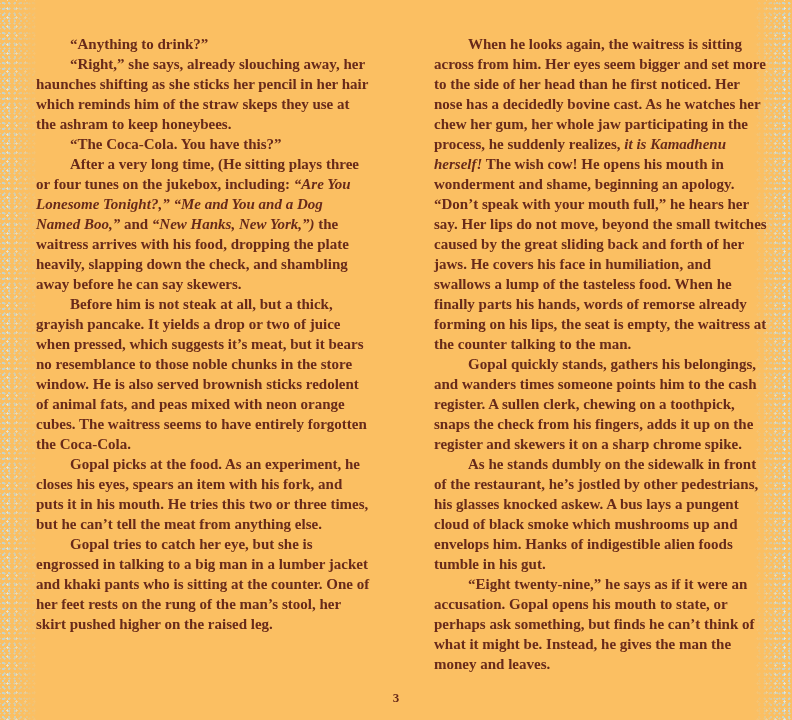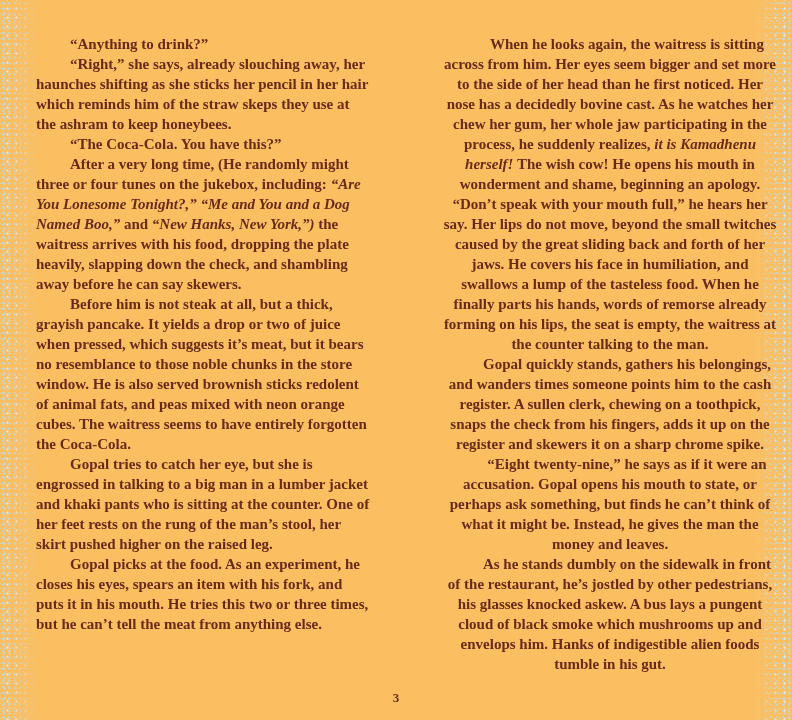--- a/index.html
+++ b/index.html
@@ -45,21 +45,21 @@
   .column {
     position: absolute;
     top: 34px;
     width: 334px;
     color: var(--ink, #682a1a);
     font-size: 15px;
     line-height: 20px;
     font-weight: bold;
   }
   .col-left  { left: 36px; }
-  .col-right { left: 443px; text-align: center; }
+  .col-right { left: 434px; }
   .para {
     margin: 0;
     text-indent: 34px;
   }
   .para em { font-style: italic; }
   .page-number {
     position: absolute;
     bottom: 14px;
     left: 0;
     right: 0;
@@ -73,26 +73,26 @@
 <body style="--bg: #fbbf62; --ink: #682a1a; --speckle: #c6d4cc; --speckle2: #e3eae3;">
 
 <div class="page">
   <div class="edge edge-left"></div>
   <div class="edge edge-right"></div>
 
   <div class="column col-left">
       <p class="para"><span>“Anything to drink?”</span></p>
       <p class="para"><span>“Right,” she says, already slouching away, her haunches shifting as she sticks her pencil in her hair which reminds him of the straw skeps they use at the ashram to keep honeybees.</span></p>
       <p class="para"><span>“The Coca-Cola. You have this?”</span></p>
-      <p class="para"><span>After a very long time, (He randomly might three or four tunes on the jukebox, including: </span><em>“Are You Lonesome Tonight?,” “Me and You and a Dog Named Boo,”</em><span> and </span><em>“New Hanks, New York,”)</em><span> the waitress arrives with his food, dropping the plate heavily, slapping down the check, and shambling away before he can say skewers.</span></p>
+      <p class="para"><span>After a very long time, (He sitting plays three or four tunes on the jukebox, including: </span><em>“Are You Lonesome Tonight?,” “Me and You and a Dog Named Boo,”</em><span> and </span><em>“New Hanks, New York,”)</em><span> the waitress arrives with his food, dropping the plate heavily, slapping down the check, and shambling away before he can say skewers.</span></p>
       <p class="para"><span>Before him is not steak at all, but a thick, grayish pancake. It yields a drop or two of juice when pressed, which suggests it’s meat, but it bears no resemblance to those noble chunks in the store window. He is also served brownish sticks redolent of animal fats, and peas mixed with neon orange cubes. The waitress seems to have entirely forgotten the Coca-Cola.</span></p>
+      <p class="para"><span>Gopal picks at the food. As an experiment, he closes his eyes, spears an item with his fork, and puts it in his mouth. He tries this two or three times, but he can’t tell the meat from anything else.</span></p>
       <p class="para"><span>Gopal tries to catch her eye, but she is engrossed in talking to a big man in a lumber jacket and khaki pants who is sitting at the counter. One of her feet rests on the rung of the man’s stool, her skirt pushed higher on the raised leg.</span></p>
-      <p class="para"><span>Gopal picks at the food. As an experiment, he closes his eyes, spears an item with his fork, and puts it in his mouth. He tries this two or three times, but he can’t tell the meat from anything else.</span></p>
     </div>
   <div class="column col-right">
       <p class="para"><span>When he looks again, the waitress is sitting across from him. Her eyes seem bigger and set more to the side of her head than he first noticed. Her nose has a decidedly bovine cast. As he watches her chew her gum, her whole jaw participating in the process, he suddenly realizes, </span><em>it is Kamadhenu herself!</em><span> The wish cow! He opens his mouth in wonderment and shame, beginning an apology. “Don’t speak with your mouth full,” he hears her say.  Her lips do not move, beyond the small twitches caused by the great sliding back and forth of her jaws. He covers his face in humiliation, and swallows a lump of the tasteless food. When he finally parts his hands, words of remorse already forming on his lips, the seat is empty, the waitress at the counter talking to the man.</span></p>
       <p class="para"><span>Gopal quickly stands, gathers his belongings, and wanders times someone points him to the cash register. A sullen clerk, chewing on a toothpick, snaps the check from his fingers, adds it up on the register and skewers it on a sharp chrome spike.</span></p>
+      <p class="para"><span>As he stands dumbly on the sidewalk in front of the restaurant, he’s jostled by other pedestrians, his glasses knocked askew. A bus lays a pungent cloud of black smoke which mushrooms up and envelops him. Hanks of indigestible alien foods tumble in his gut.</span></p>
       <p class="para"><span>“Eight twenty-nine,” he says as if it were an accusation. Gopal opens his mouth to state, or perhaps ask something, but finds he can’t think of what it might be. Instead, he gives the man the money and leaves.</span></p>
-      <p class="para"><span>As he stands dumbly on the sidewalk in front of the restaurant, he’s jostled by other pedestrians, his glasses knocked askew. A bus lays a pungent cloud of black smoke which mushrooms up and envelops him. Hanks of indigestible alien foods tumble in his gut.</span></p>
     </div>
 
   <div class="page-number">3</div>
 </div>
 
 </body></html>

